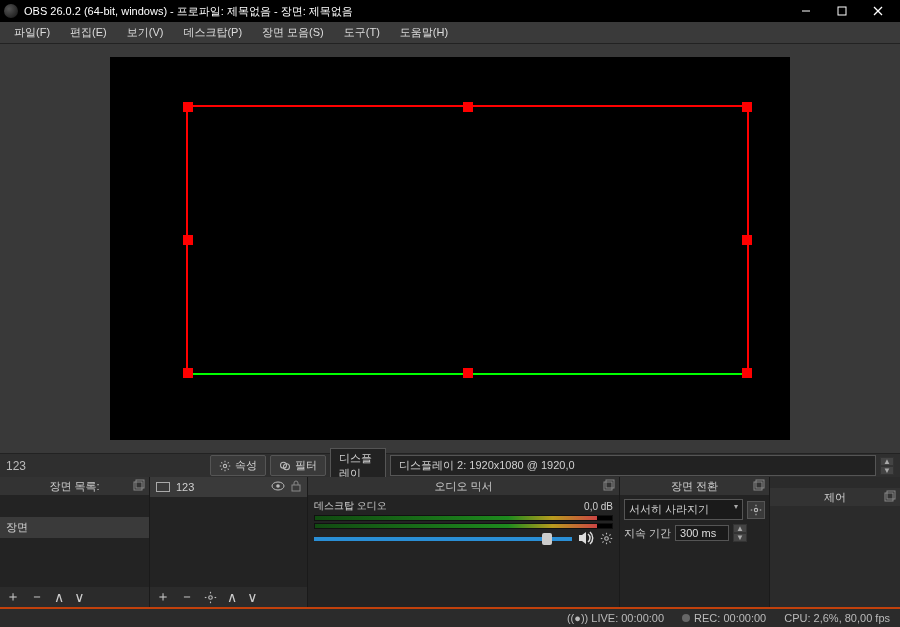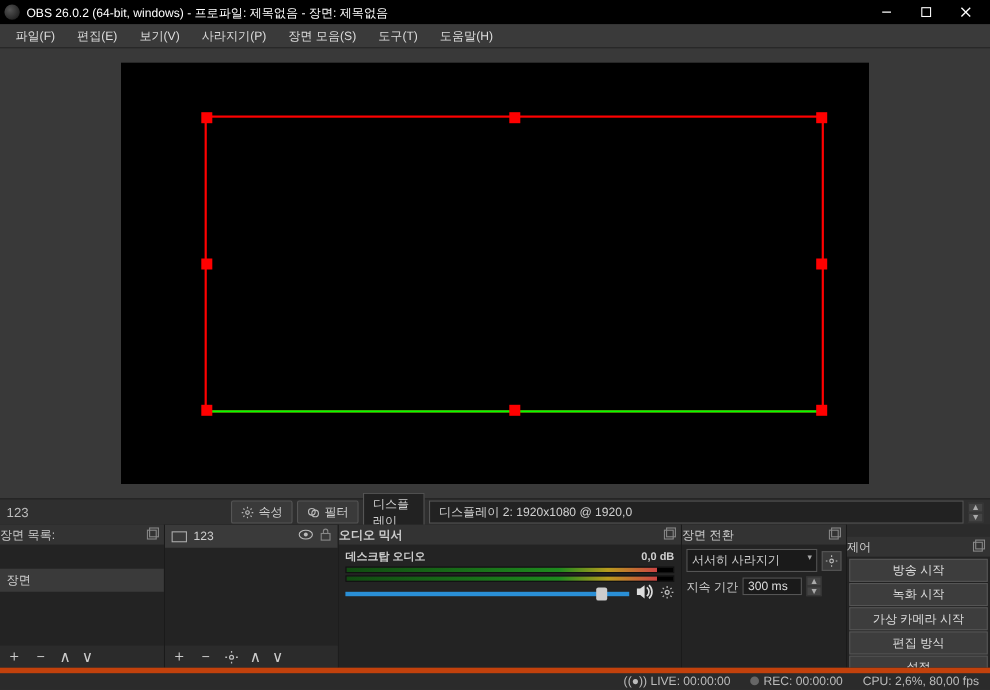--- a/index.html
+++ b/index.html
@@ -28,38 +28,38 @@
 .info-bar .lbl123 { width: 200px; color: #bbb; font-size: 12px; }
 .info-bar .pill { background: #3a3a3a; border: 1px solid #555; border-radius: 2px; padding: 2px 8px; display: flex; align-items: center; gap: 4px; font-size: 11px; }
 .info-bar .sel { background: #222; border: 1px solid #555; padding: 2px 8px; font-size: 11px; width: 56px;}
 .info-bar .sel-wide { background: #222; border: 1px solid #555; padding: 2px 8px; font-size: 11px; flex: 1; }
 .spinbtns { display: flex; flex-direction: column; }
 .spinbtns .sp { width: 14px; height: 9px; background: #444; border: 1px solid #333; display: flex; align-items: center; justify-content: center; }
 
 
 .panels { display: flex; background: #2b2b2b; height: 130px; }
 .panel { display: flex; flex-direction: column; border-right: 1px solid #1a1a1a; }
-.panel-header { height: 18px; background: #333; display: flex; align-items: center; font-size: 11px; color: #ccc; position: relative; }
+.panel-header { height: 18px; background: #333; display: flex; align-items: center; justify-content: center; font-size: 11px; color: #ccc; position: relative; }
 .pop-icon { position: absolute; right: 4px; top: 2px; width: 12px; height: 12px; }
 .panel-body { flex: 1; background: #232323; overflow: hidden; }
 
 
 .scenes { width: 150px; }
 .scene-row { padding: 3px 6px; background: #3a3a3a; font-size: 11px; margin-top: 22px; }
 .panel-toolbar { height: 20px; background: #2b2b2b; display: flex; align-items: center; gap: 10px; padding: 0 6px; }
 .tb-btn { color: #ccc; font-size: 14px; display: flex; align-items: center; justify-content: center; }
 
 
 .sources { width: 158px; }
 .source-row { padding: 3px 6px; display: flex; align-items: center; gap: 6px; background: #3a3a3a; font-size: 11px; }
 .source-row .mon-icon { width: 14px; height: 10px; border: 1px solid #aaa; }
 .source-row .spacer { flex: 1; }
 
 
-.mixer { flex: 1; font-weight: bold; }
+.mixer { flex: 1; }
 .mixer-body { padding: 4px 6px; display: flex; flex-direction: column; gap: 2px; }
 .mixer-title-row { display: flex; align-items: center; font-size: 10px; }
 .mixer-title-row .db { margin-left: auto; }
 .meter { height: 6px; background: linear-gradient(to right, #114a11 0%, #1e8a1e 65%, #b89b1e 80%, #c44 95%, #000 95%); border: 1px solid #111; }
 .slider-row { display: flex; align-items: center; gap: 6px; }
 .slider-track { flex: 1; height: 4px; background: #2a8fd6; position: relative; }
 .slider-thumb { position: absolute; right: 20px; top: -4px; width: 10px; height: 12px; background: #ccc; border-radius: 2px; }
 
 
 .transitions { width: 150px; }
@@ -69,21 +69,21 @@
 .trow .sq { width: 18px; height: 18px; background: #3a3a3a; border: 1px solid #555; display: flex; align-items: center; justify-content: center; }
 .dur-label { font-size: 11px; color: #ccc; }
 .dur-input { width: 54px; background: #1a1a1a; border: 1px solid #555; padding: 1px 4px; font-size: 11px; color: #ddd; text-align: left;}
 
 
 .controls { width: 130px; border-right: none; margin-top: 11px; }
 .controls-body { padding: 2px 2px; display: flex; flex-direction: column; gap: 1px; }
 .ctrl-btn { background: #3d3d3d; border: 1px solid #555; padding: 2px 0; text-align: center; font-size: 11px; color: #ddd; }
 
 
-.statusbar { height: 20px; background: #2b2b2b; display: flex; align-items: center; justify-content: flex-end; gap: 18px; padding: 0 10px; font-size: 11px; color: #bbb; border-top: 5px solid #c2410c; }
+.statusbar { height: 20px; background: #2b2b2b; display: flex; align-items: center; justify-content: flex-end; gap: 18px; padding: 0 10px; font-size: 11px; color: #bbb; border-top: 2px solid #c2410c; }
 .statusbar .dot { width: 8px; height: 8px; border-radius: 50%; background: #666; display: inline-block; margin-right: 4px; }
 
 .gear { width: 12px; height: 12px; }
 .gear svg, .pop-icon svg { width: 100%; height: 100%; }
 .chev { font-size: 8px; color: #aaa; }
 </style>
 </head>
 <body>
 
 <div class="titlebar">
@@ -104,21 +104,21 @@
         <line x1="1" y1="1" x2="9" y2="9" stroke="#fff" stroke-width="1.2"></line>
         <line x1="9" y1="1" x2="1" y2="9" stroke="#fff" stroke-width="1.2"></line>
       </svg>
     </div>
 </div>
 
 <div class="menubar">
   <div class="menu-item">파일(F)</div>
   <div class="menu-item">편집(E)</div>
   <div class="menu-item">보기(V)</div>
-  <div class="menu-item">사라지기(P)</div>
+  <div class="menu-item">데스크탑(P)</div>
   <div class="menu-item">장면 모음(S)</div>
   <div class="menu-item">도구(T)</div>
   <div class="menu-item">도움말(H)</div>
 </div>
 
 <div class="preview-area">
   <div class="preview-canvas">
     <div class="sel-box" style="left:76px; top:48px; width:563px; height:270px;">
       <div class="green-line"></div>
       <div class="handle" style="left:-5px; top:-5px;"></div>
@@ -309,28 +309,20 @@
   </div>
 
   <div class="panel controls">
     <div class="panel-header">
       <span>제어</span>
       <span class="pop-icon"><svg viewBox="0 0 12 12">
             <rect x="1" y="3" width="8" height="8" fill="none" stroke="#888"></rect>
             <rect x="3" y="1" width="8" height="8" fill="none" stroke="#888"></rect>
           </svg></span>
     </div>
-    <div class="panel-body controls-body">
-      <div class="ctrl-btn">방송 시작</div>
-      <div class="ctrl-btn">녹화 시작</div>
-      <div class="ctrl-btn">가상 카메라 시작</div>
-      <div class="ctrl-btn">편집 방식</div>
-      <div class="ctrl-btn">설정</div>
-
-    </div>
   </div>
 
 </div>
 
 <div class="statusbar">
   <span>
     <span>((●))</span>
     <span>LIVE: 00:00:00</span>
   </span>
   <span><span class="dot"></span><span>REC: 00:00:00</span></span>

